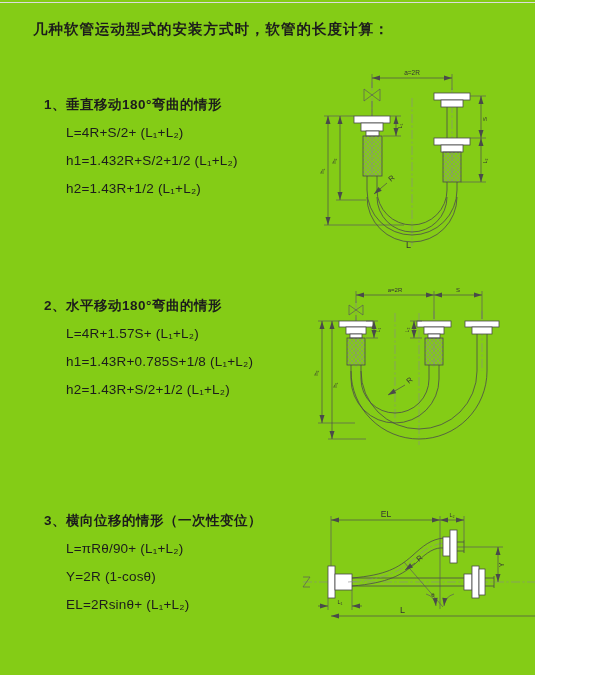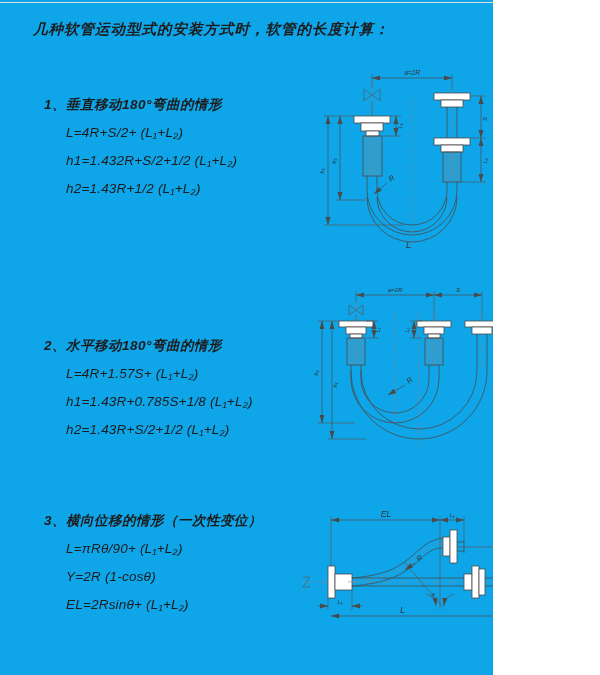--- a/index.html
+++ b/index.html
@@ -1,32 +1,32 @@
 <!DOCTYPE html>
 <html><head>
 <meta charset="utf-8">
 <style>
   html,body{margin:0;padding:0;background:#fff;}
   .page{
-    position:relative;width:493px;height:675px;background:#0ea5e9;overflow:hidden;
-    font-family:"Liberation Sans","DejaVu Sans",sans-serif;color:#1c1c1c;font-style:italic;
+    position:relative;width:535px;height:675px;background:#84cc16;overflow:hidden;
+    font-family:"Liberation Sans","DejaVu Sans",sans-serif;color:#1c1c1c;
   }
   .top-rule{position:absolute;top:2px;left:0;width:600px;height:1px;background:#dcdcdc;}
   .doc-title{
     position:absolute;left:33px;top:20px;font-size:14.5px;font-weight:bold;
     letter-spacing:1px;white-space:nowrap;
   }
   .sec{position:absolute;}
   .sec-heading{font-size:13.5px;font-weight:bold;letter-spacing:0.5px;white-space:nowrap;}
   .formula{
     font-size:13.5px;font-weight:normal;margin:10px 0 0 22px;white-space:nowrap;
     letter-spacing:0.2px;height:18px;line-height:18px;
   }
   .sec1{left:44px;top:96px;}
-  .sec2{left:44px;top:297px;margin-top:40px;}
+  .sec2{left:44px;top:297px;}
   .sec3{left:44px;top:512px;}
   .dia{position:absolute;}
   .dia1{left:300px;top:64px;}
   .dia2{left:310px;top:283px;}
   .dia3{left:298px;top:506px;}
   svg{display:block;}
   svg text{font-family:"Liberation Sans","DejaVu Sans",sans-serif;fill:#333;}
   .ln{stroke:#4a4a4a;stroke-width:0.8;fill:none;}
   .thin{stroke:#5a5a5a;stroke-width:0.7;fill:none;}
   .cl{stroke:#8a8a8a;stroke-width:0.6;fill:none;stroke-dasharray:9 2.5 2 2.5;}

